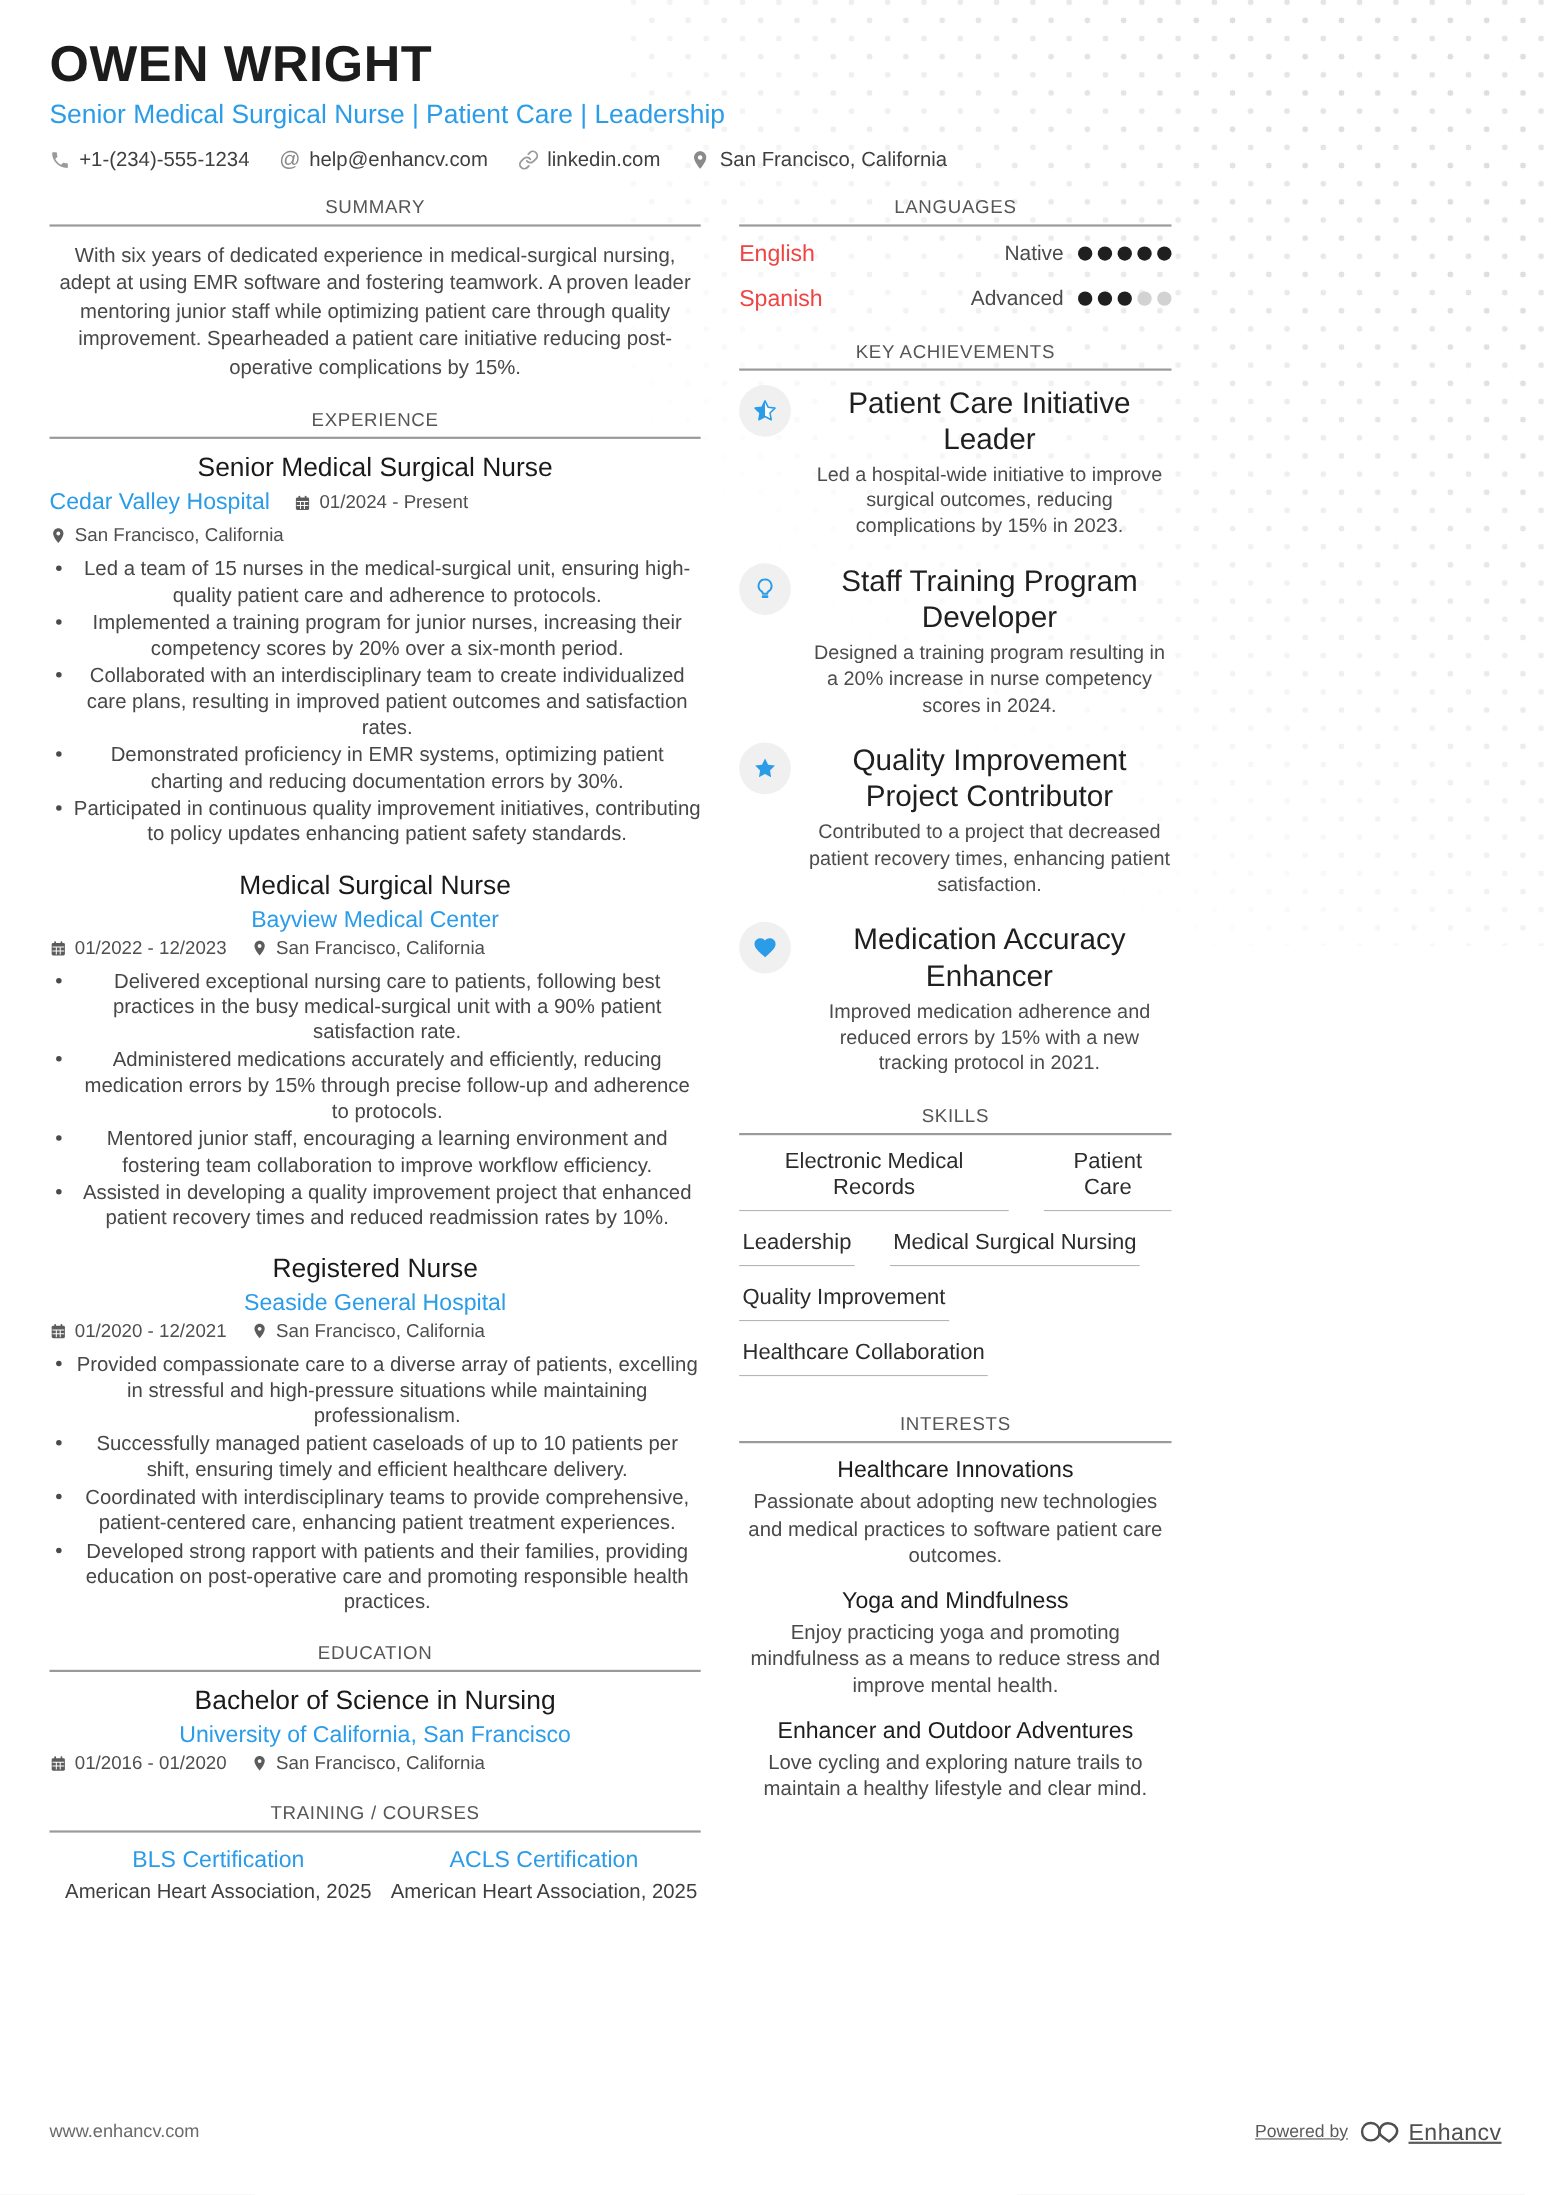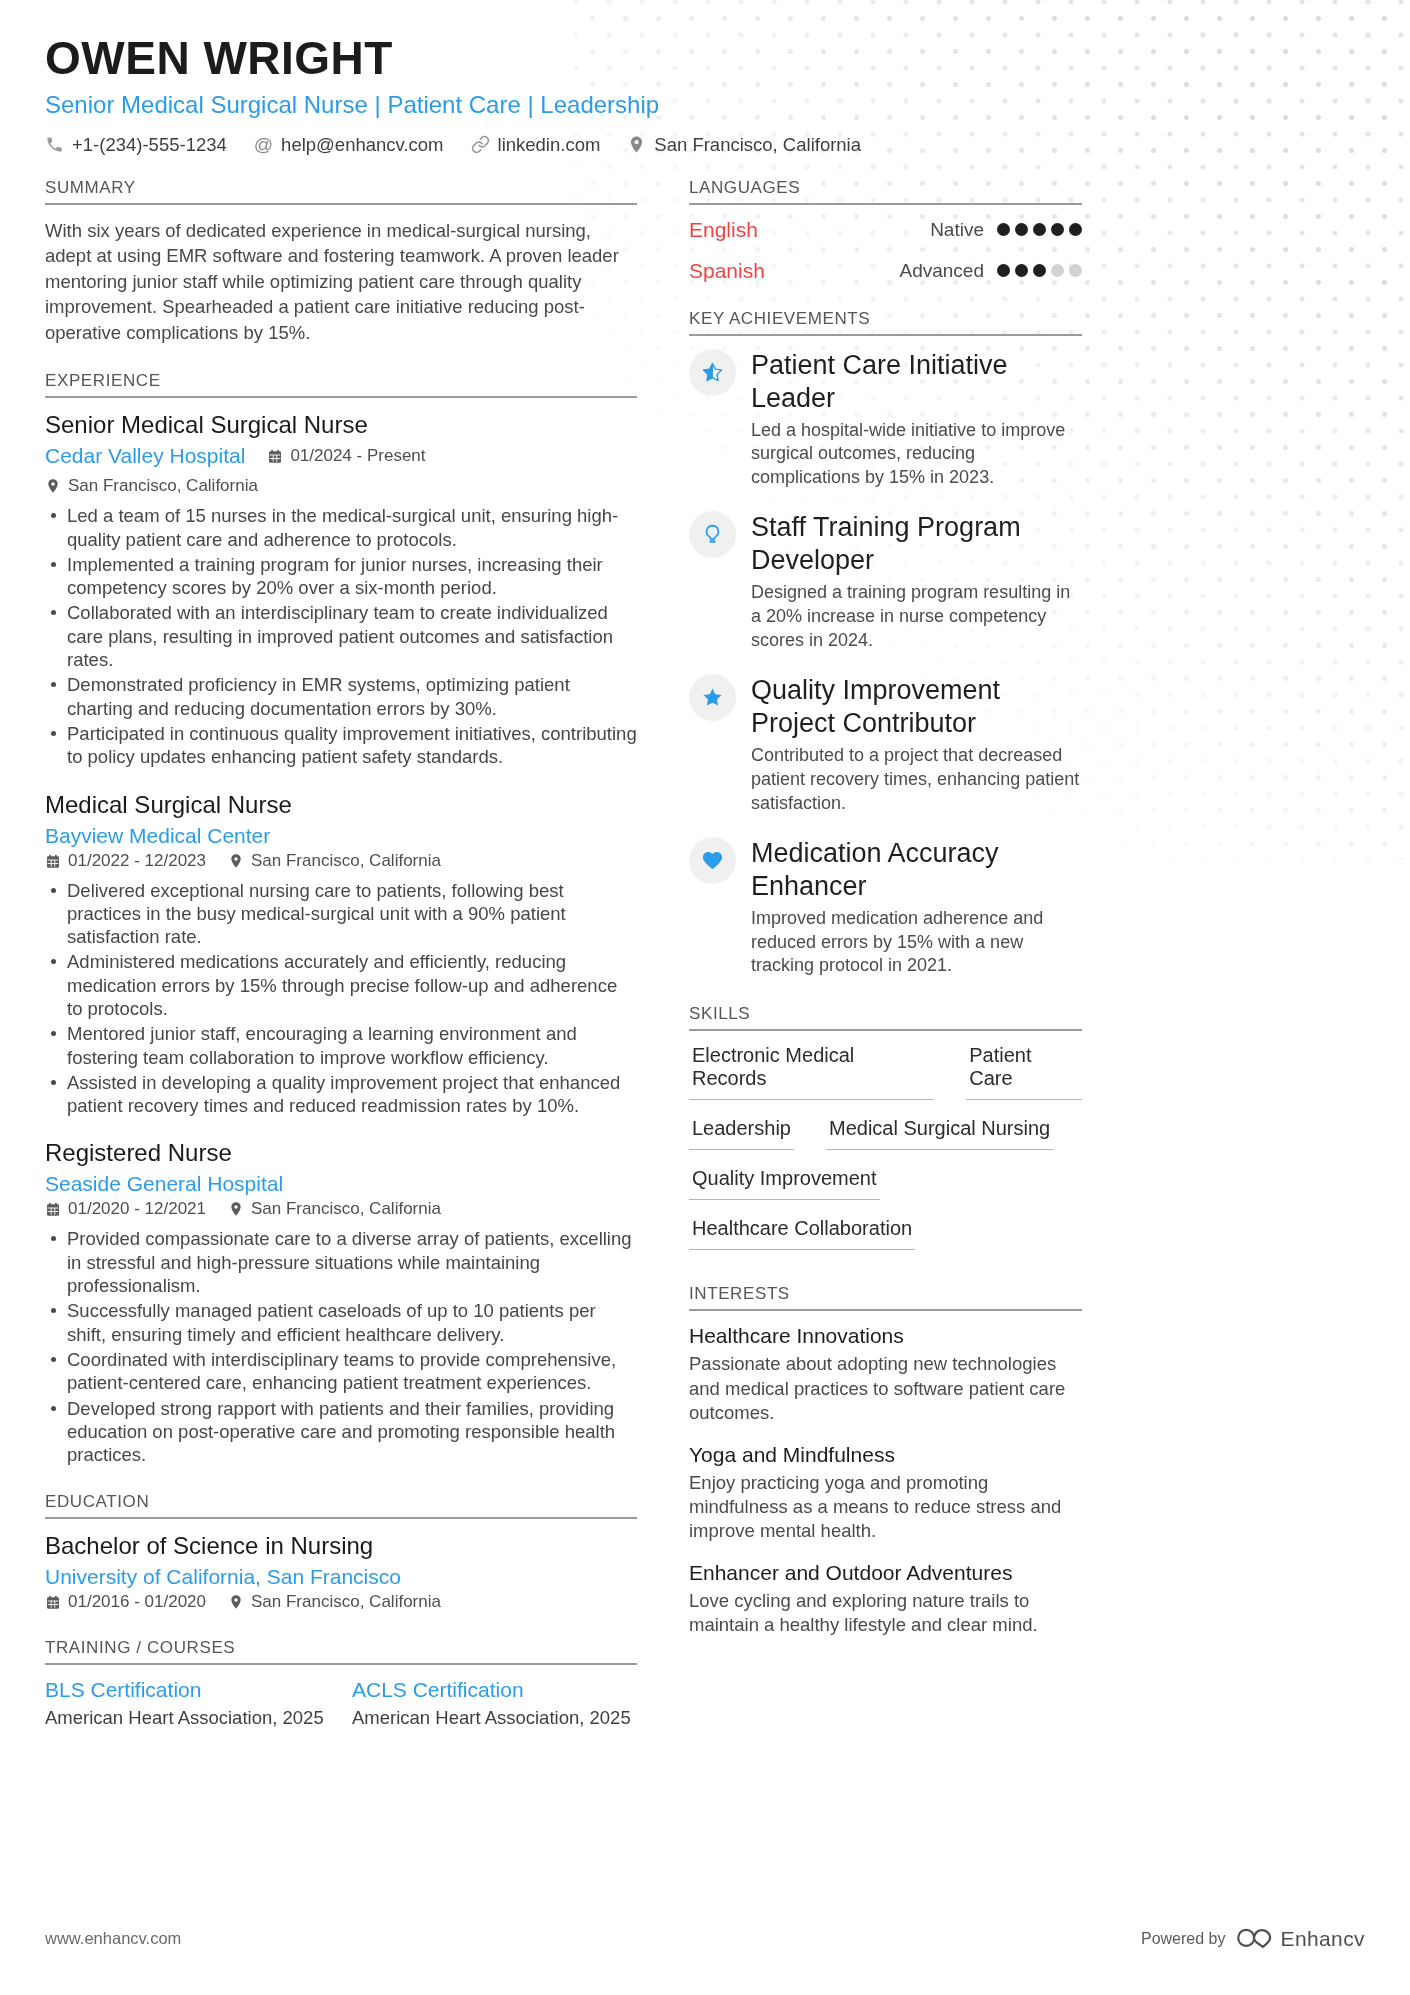--- a/index.html
+++ b/index.html
@@ -25,21 +25,21 @@
 
   
   .name { font-size: 46px; font-weight: 600; letter-spacing: .5px; color: #1c1c1c; line-height: 1.08; }
   .headline { font-size: 24px; color: #2b9ce8; margin-top: 7px; font-weight: 500; }
   .contact-row { display: flex; align-items: center; gap: 27px; margin-top: 15px; font-size: 18.5px; color: #3f3f3f; }
   .contact-item { display: flex; align-items: center; gap: 8px; }
   .cicon { width: 19px; height: 19px; flex: 0 0 auto; }
   .at-glyph::before { content: "@"; color: #8a8a8a; font-size: 19px; }
 
   
-  .columns { display: grid; grid-template-columns: 592px 393px; column-gap: 52px; align-items: start; margin-top: 22px; }
+  .columns { display: grid; grid-template-columns: 592px 393px; column-gap: 35px; align-items: start; margin-top: 22px; text-align: center; }
 
   .sec-head {
     font-size: 17px; color: #565656; letter-spacing: .6px;
     border-bottom: 2.5px solid #9a9a9a; padding-bottom: 5px; margin-bottom: 13px;
   }
   section { margin-bottom: 26px; }
 
   .body-text { font-size: 18.5px; line-height: 1.38; color: #484848; }
 
   
@@ -76,21 +76,21 @@
   .skill-row { display: flex; gap: 32px; margin-bottom: 17px; }
   .skill { font-size: 20px; color: #2c2c2c; border-bottom: 1.5px solid #b5b5b5; padding: 0 3px 9px 3px; }
 
   .int-item { margin-bottom: 17px; }
   .int-title { font-size: 21px; color: #1d1d1d; font-weight: 500; margin-bottom: 4px; }
   .int-desc { font-size: 18.5px; line-height: 1.32; color: #4a4a4a; }
 
   
   .footer { position: absolute; left: 45px; right: 45px; bottom: 44px; display: flex; justify-content: space-between; align-items: center; }
   .footer-url { font-size: 16.5px; color: #6a6a6a; }
-  .powered { display: flex; align-items: center; gap: 10px; color: #5a5a5a; }
+  .powered { display: flex; align-items: center; gap: 10px; color: #5a5a5a; text-decoration: underline; }
   .powered-label { font-size: 16px; }
   .brand-mark { display: flex; align-items: center; gap: 7px; }
   .brand-name { font-size: 21px; color: #4f4f4f; font-weight: 500; letter-spacing: .4px; }
 </style>
 </head>
 <body>
 
 <div class="page">
   <div class="dot-pattern"></div>
 

